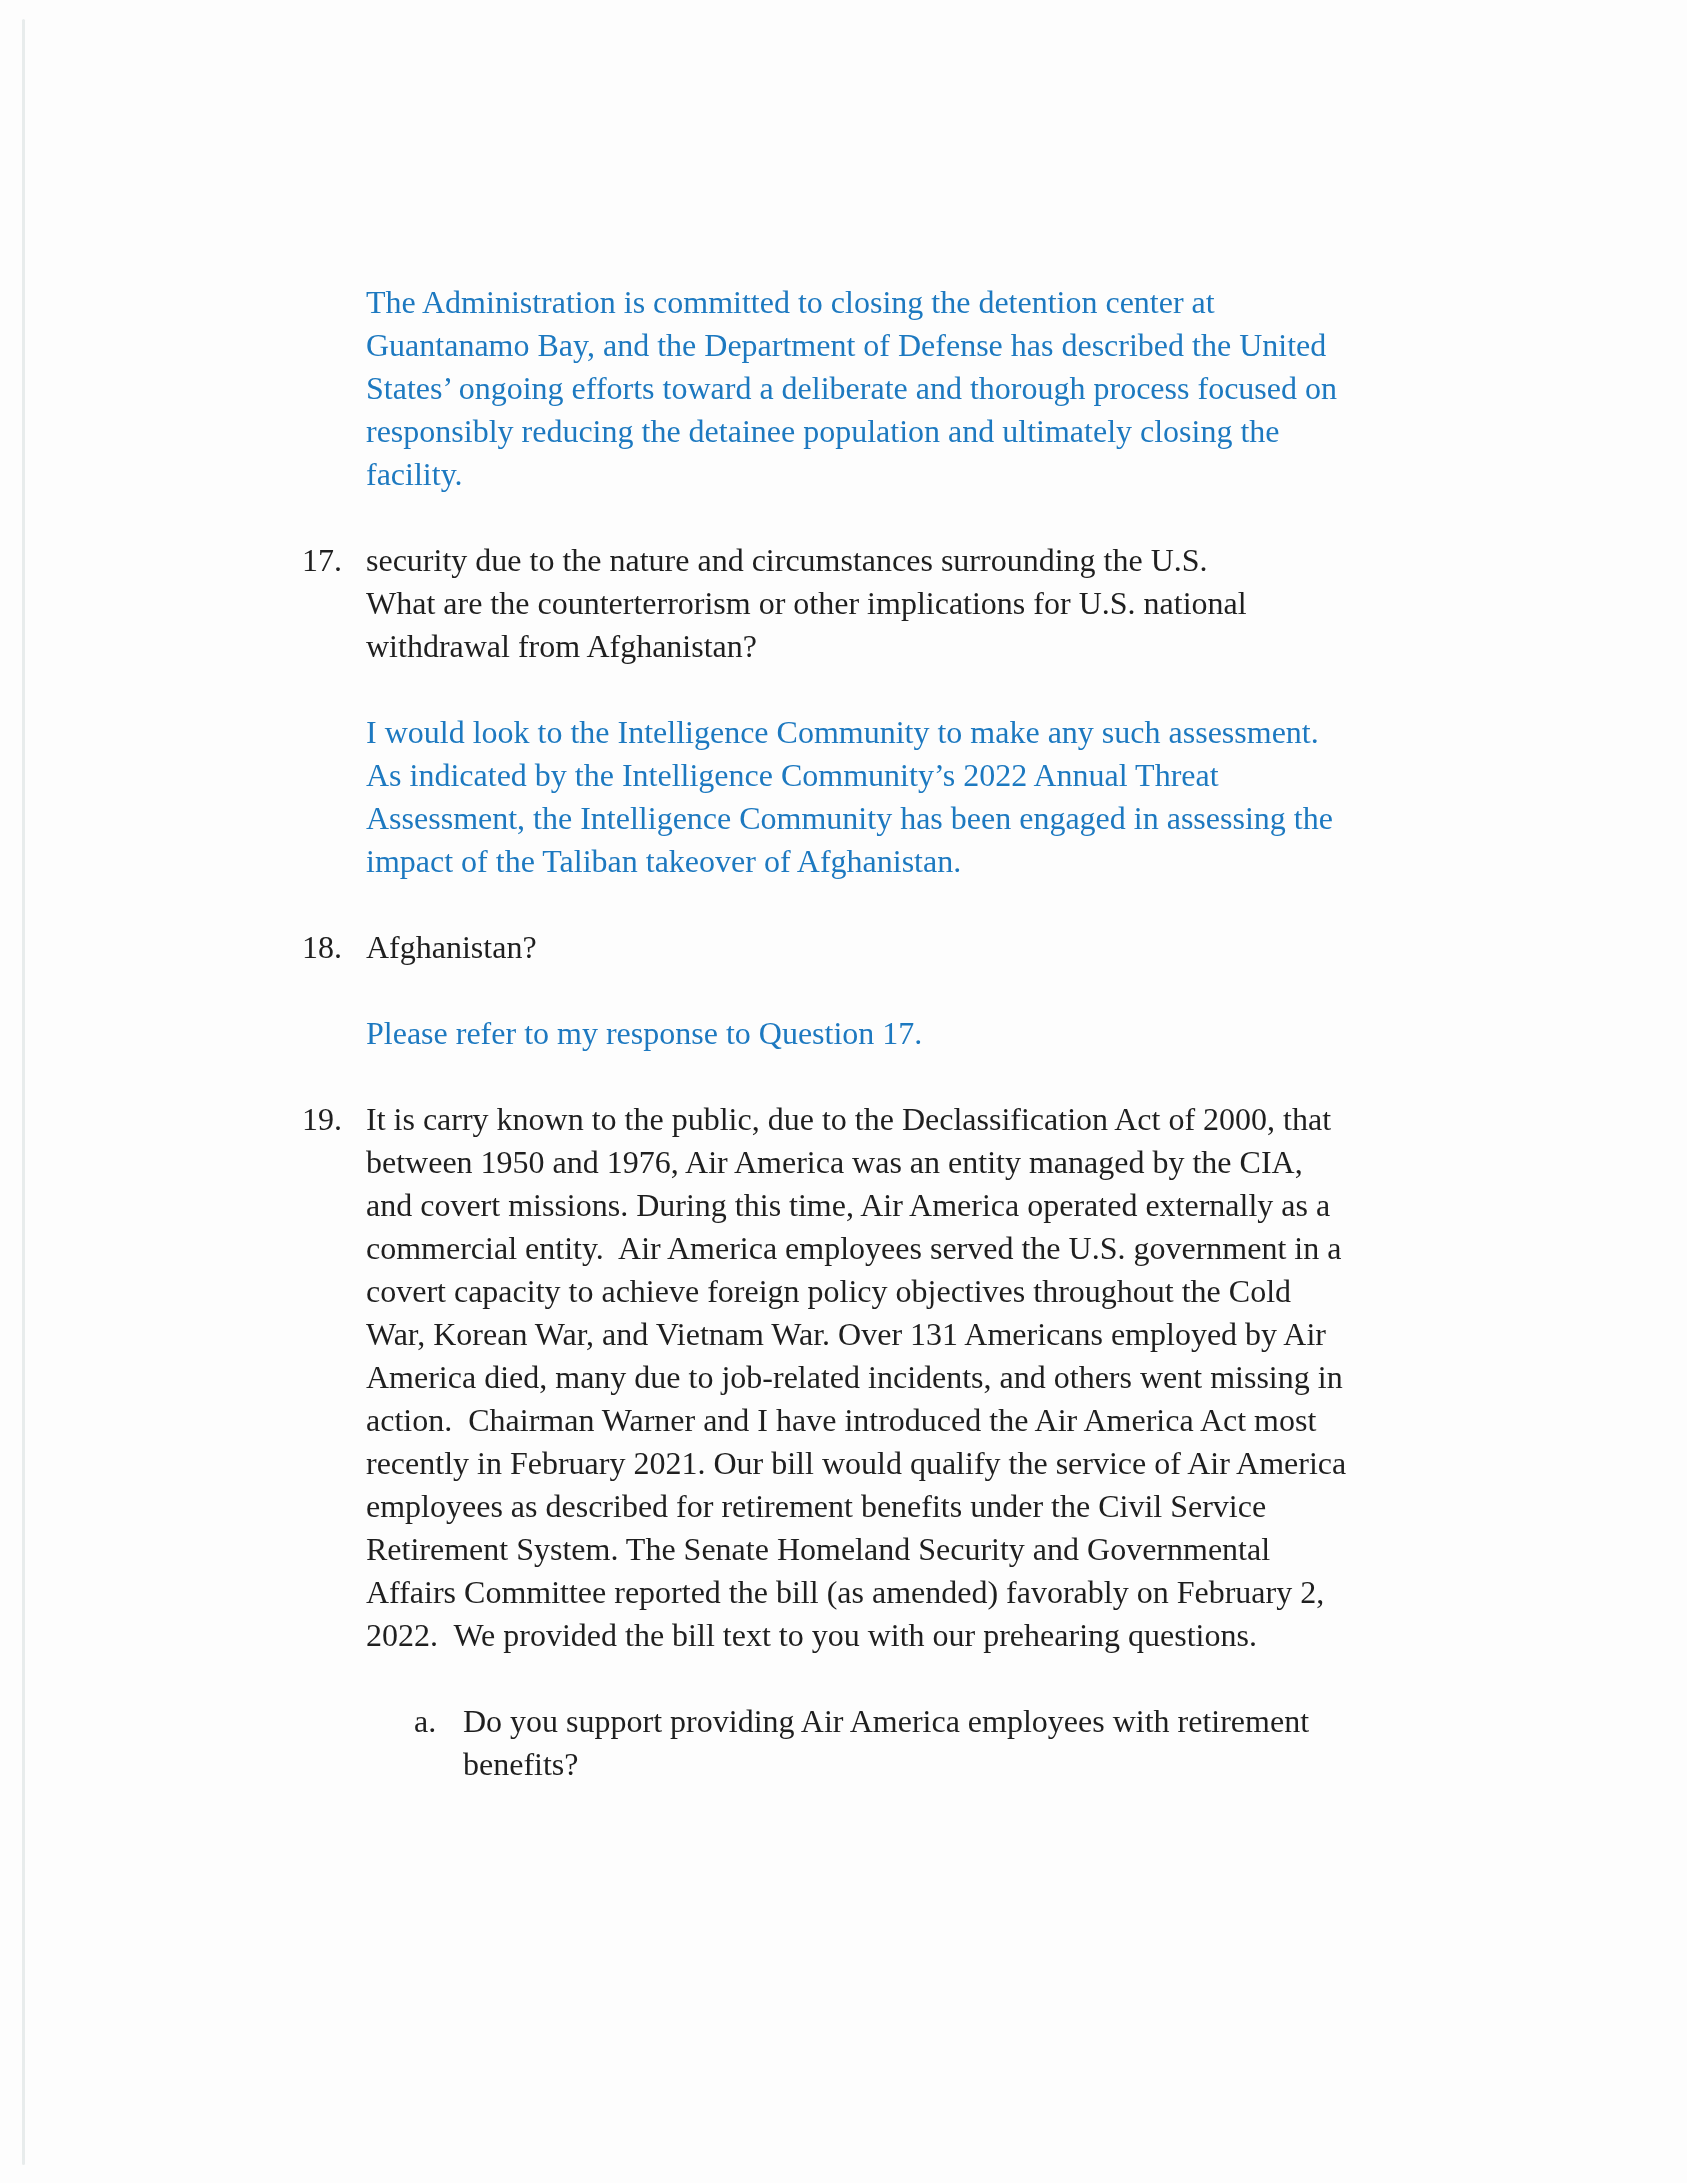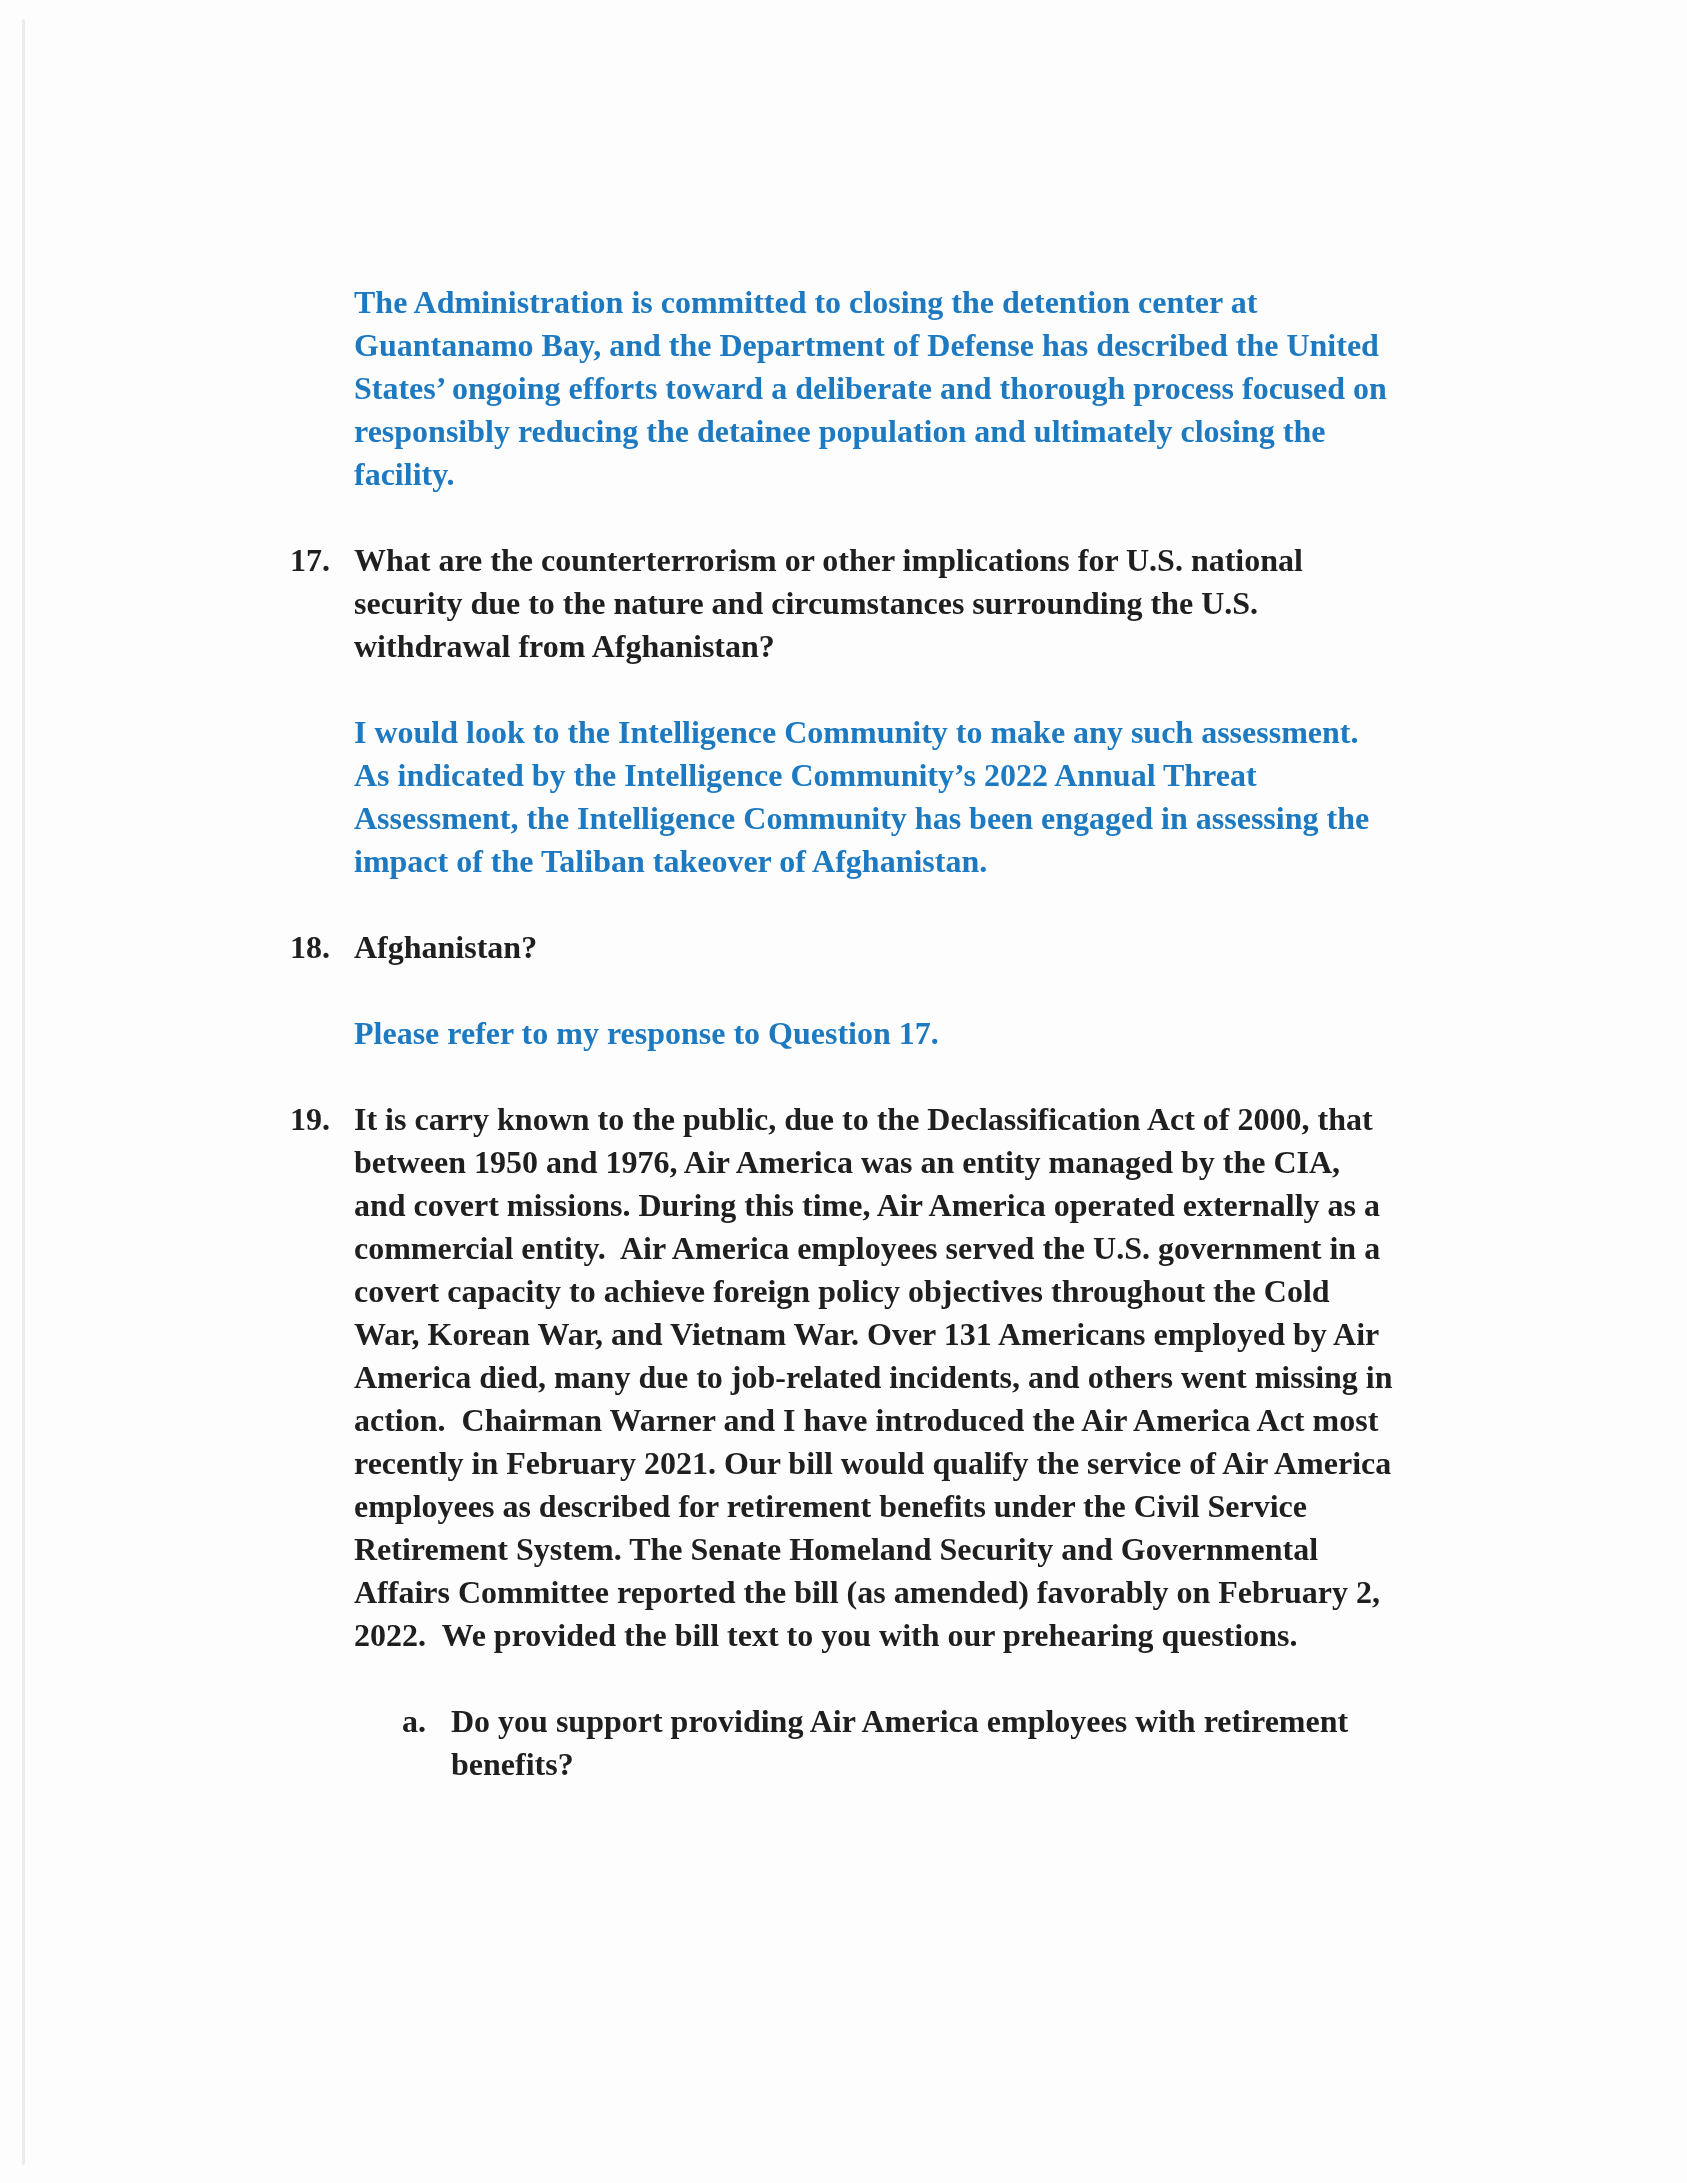--- a/index.html
+++ b/index.html
@@ -29,22 +29,21 @@
     position: absolute;
     left: 0;
     top: 281px;
     width: 1687px;
     font-size: 32px;
     line-height: 43px;
     color: var(--ink, #1f1f1f);
   }
   .block {
     position: relative;
-    margin: 0 0 43px 0;
-    font-weight: bold;
+    margin: 0 0 43px 12px;
   }
   .block .num {
     position: absolute;
     top: 0;
     left: 290px;
     white-space: pre;
   }
   .block .lines {
     margin-left: 354px;
   }
@@ -68,22 +67,22 @@
           <div class="line">Guantanamo Bay, and the Department of Defense has described the United</div>
           <div class="line">States’ ongoing efforts toward a deliberate and thorough process focused on</div>
           <div class="line">responsibly reducing the detainee population and ultimately closing the</div>
           <div class="line">facility.</div>
         </div>
   </div>
 
   <div class="block question">
     <span class="num">17.</span>
     <div class="lines">
+          <div class="line">security due to the nature and circumstances surrounding the U.S.</div>
           <div class="line">What are the counterterrorism or other implications for U.S. national</div>
-          <div class="line">security due to the nature and circumstances surrounding the U.S.</div>
           <div class="line">withdrawal from Afghanistan?</div>
         </div>
   </div>
 
   <div class="block answer">
 
     <div class="lines">
           <div class="line">I would look to the Intelligence Community to make any such assessment.</div>
           <div class="line">As indicated by the Intelligence Community’s 2022 Annual Threat</div>
           <div class="line">Assessment, the Intelligence Community has been engaged in assessing the</div>

